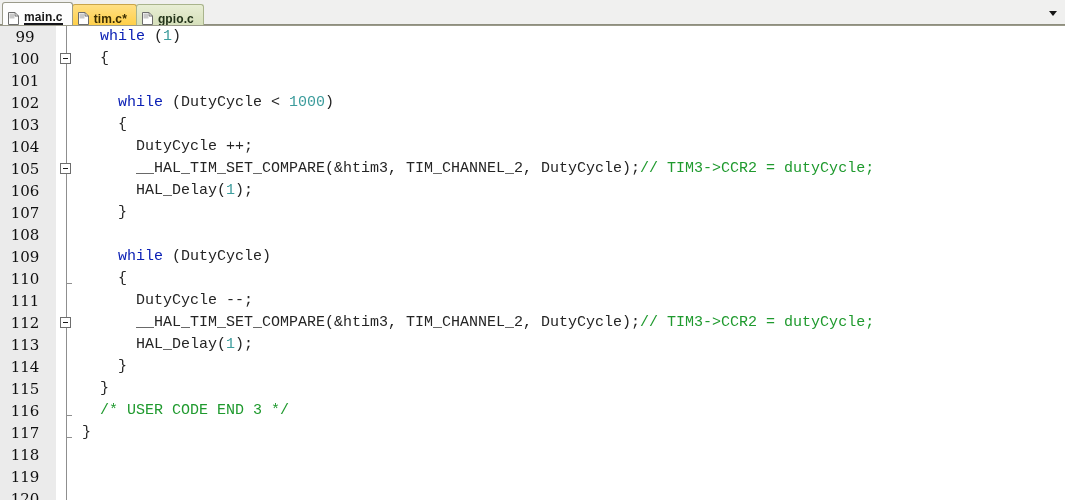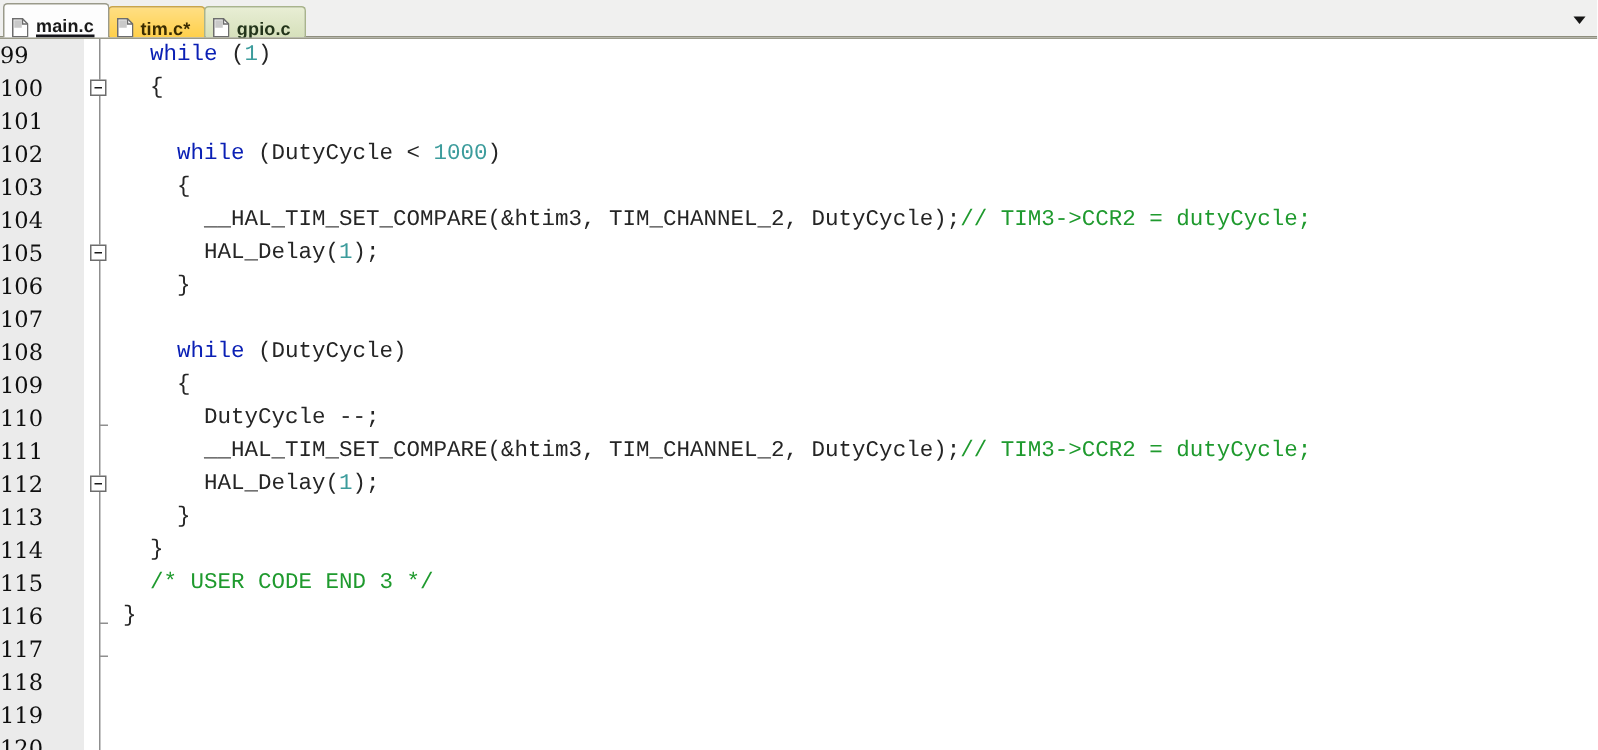--- a/index.html
+++ b/index.html
@@ -109,21 +109,21 @@
     background: #ffffff;
     display: flex;
     overflow: hidden;
   }
   .gutter {
     flex: 0 0 auto;
     width: 56px;
     background: #ebebeb;
     box-sizing: border-box;
     padding-top: 0px;
-    text-align: left;
+    text-align: center;
     user-select: none;
   }
   .gutter .ln {
     height: 22px;
     line-height: 22px;
     font-family: "DejaVu Serif", serif;
     font-size: 15px;
     color: #0f0f0f;
     padding-right: 6px;
     box-sizing: border-box;
@@ -304,20 +304,21 @@
         <div class="fold-row"></div>
         <div class="fold-row"></div>
         <div class="fold-row"></div>
       </div>
     <div class="code" id="code-host">
         <div class="cl"><span class="pln">  </span><span class="kw">while</span><span class="pln"> (</span><span class="num">1</span><span class="pln">)</span></div>
         <div class="cl"><span class="pln">  {</span></div>
         <div class="cl"><span class="pln"></span></div>
         <div class="cl"><span class="pln">    </span><span class="kw">while</span><span class="pln"> (DutyCycle &lt; </span><span class="num">1000</span><span class="pln">)</span></div>
         <div class="cl"><span class="pln">    {</span></div>
+        <div class="cl"><span class="pln">      DutyCycle ++;</span></div>
         <div class="cl"><span class="pln">      __HAL_TIM_SET_COMPARE(&amp;htim3, TIM_CHANNEL_2, DutyCycle);</span><span class="cmt">// TIM3-&gt;CCR2 = dutyCycle;</span></div>
         <div class="cl"><span class="pln">      HAL_Delay(</span><span class="num">1</span><span class="pln">);</span></div>
         <div class="cl"><span class="pln">    }</span></div>
         <div class="cl"><span class="pln"></span></div>
         <div class="cl"><span class="pln">    </span><span class="kw">while</span><span class="pln"> (DutyCycle)</span></div>
         <div class="cl"><span class="pln">    {</span></div>
         <div class="cl"><span class="pln">      DutyCycle --;</span></div>
         <div class="cl"><span class="pln">      __HAL_TIM_SET_COMPARE(&amp;htim3, TIM_CHANNEL_2, DutyCycle);</span><span class="cmt">// TIM3-&gt;CCR2 = dutyCycle;</span></div>
         <div class="cl"><span class="pln">      HAL_Delay(</span><span class="num">1</span><span class="pln">);</span></div>
         <div class="cl"><span class="pln">    }</span></div>

